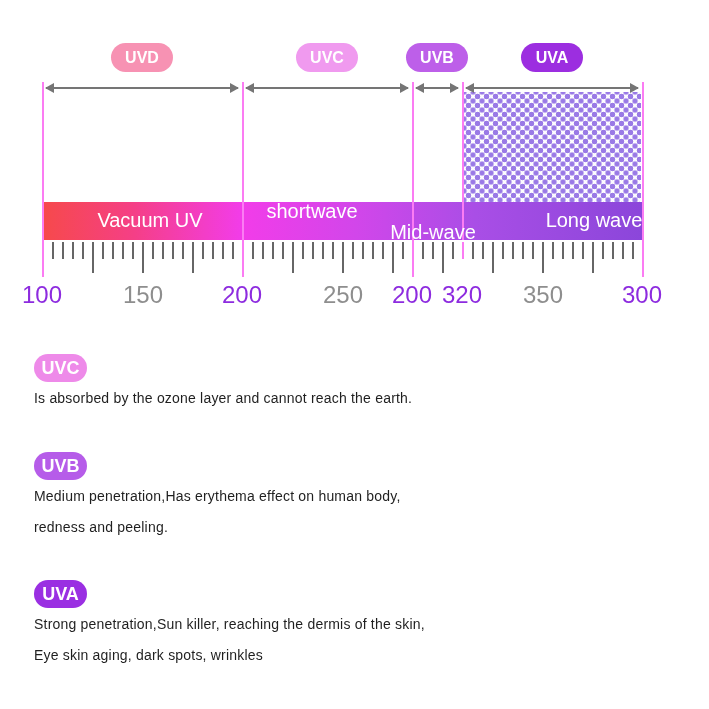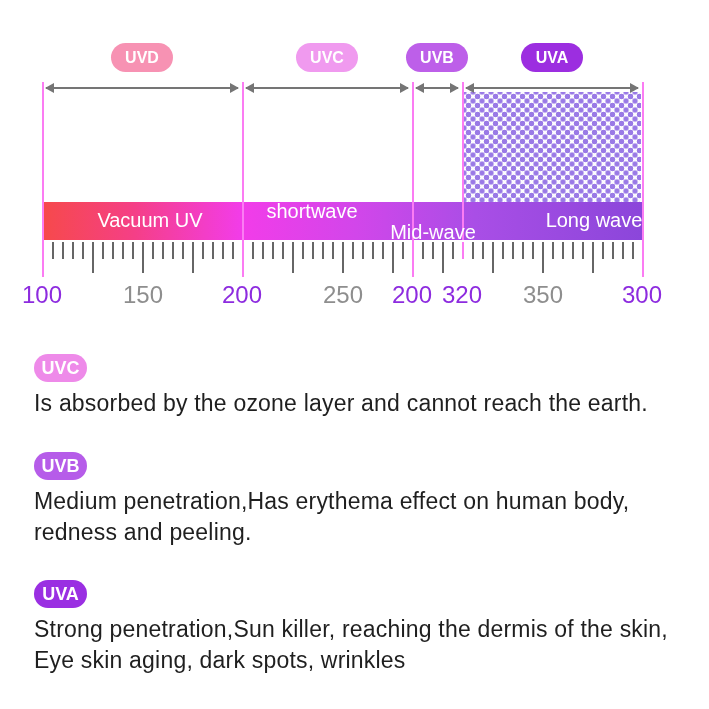--- a/index.html
+++ b/index.html
@@ -23,21 +23,21 @@
   .tick { position:absolute; width:2px; top:242px; }
   .tick.short { height:17px; }
   .tick.long  { height:31px; }
   .axis-label { position:absolute; top:281px; transform:translateX(-50%);
     font-size:24px; white-space:nowrap; }
   .legend-badge {
     position:absolute; left:34px; width:53px; height:28px; border-radius:14px;
     color:#fff; font-weight:bold; font-size:18px;
     display:flex; align-items:center; justify-content:center;
   }
-  .legend-line { position:absolute; left:34px; font-size:23px; color:#1f1f1f;
+  .legend-line { position:absolute; left:34px; font-size:14px; color:#1f1f1f;
     letter-spacing:0.2px; white-space:nowrap; }
 </style>
 </head>
 <body>
 
 <div id="stage">
   <div id="diagram">
     <div id="hatch" class="hatch" style="left: 464px; top: 92px; width: 177px; height: 110px; background-image: radial-gradient(circle, rgb(154, 122, 230) 2.6px, rgba(255, 255, 255, 0) 3.1px), radial-gradient(circle, rgb(154, 122, 230) 2.6px, rgba(255, 255, 255, 0) 3.1px); background-size: 9px 9px; background-position: 0px 0px, 4.5px 4.5px;"></div>
     <div id="bar" class="bar" style="left: 44px; top: 202px; width: 599px; height: 38px; background: linear-gradient(90deg, rgb(246, 73, 76) 0%, rgb(245, 63, 134) 15%, rgb(242, 60, 233) 33%, rgb(210, 70, 234) 52%, rgb(169, 78, 230) 72%, rgb(139, 70, 218) 100%);"></div>
   <div class="band-badge" style="left: 111px; background: rgb(247, 146, 179);">UVD</div>

